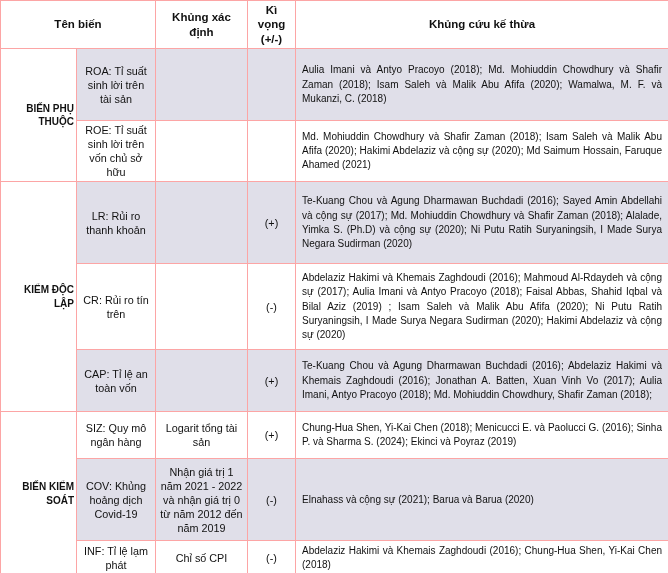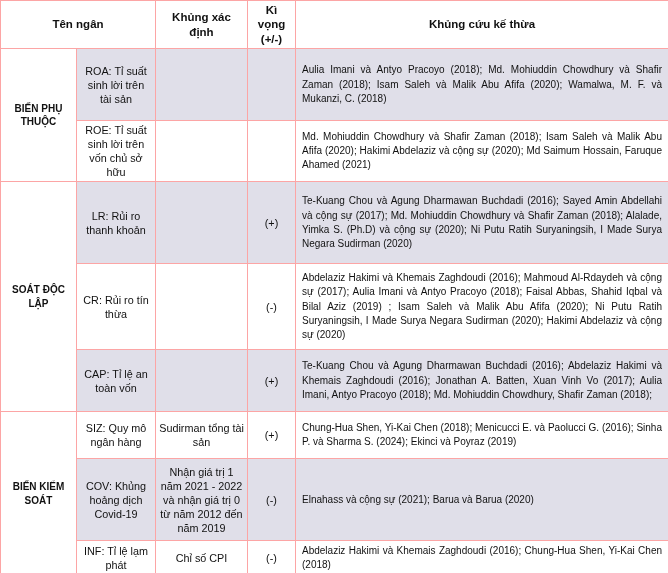--- a/index.html
+++ b/index.html
@@ -27,21 +27,21 @@
     font-weight: bold;
     font-size: 11.5px;
     text-align: center;
     padding: 2px 3px;
     background: #ffffff;
     line-height: 1.25;
   }
   td.group {
     font-weight: bold;
     font-size: 10px;
-    text-align: center;
+    text-align: right;
     background: #ffffff;
     padding: 1px 2px;
     line-height: 1.35;
     letter-spacing: 0px;
   }
   td.var {
     font-size: 10.8px;
     text-align: center;
     padding: 2px 4px;
     line-height: 1.3;
@@ -79,64 +79,64 @@
   <colgroup>
     <col style="width:76px">
     <col style="width:79px">
     <col style="width:92px">
     <col style="width:48px">
     <col style="width:373px">
   </colgroup>
 
   <tbody>
       <tr style="height:44px">
-    <th class="hdr" colspan="2">Tên ngân</th>
+    <th class="hdr" colspan="2">Tên biến</th>
     <th class="hdr">Khủng xác định</th>
     <th class="hdr">Kì vọng (+/-)</th>
     <th class="hdr">Khủng cứu kế thừa</th>
   </tr>
 
   <tr class="shade" style="height:72px">
     <td class="group" rowspan="2">BIẾN PHỤ THUỘC</td>
     <td class="var cell">ROA: Tỉ suất sinh lời trên tài sản</td>
     <td class="method cell"></td>
     <td class="exp cell"></td>
     <td class="studies cell">Aulia Imani và Antyo Pracoyo (2018); Md. Mohiuddin Chowdhury và Shafir Zaman (2018); Isam Saleh và Malik Abu Afifa (2020); Wamalwa, M. F. và Mukanzi, C. (2018)</td>
   </tr>
   <tr class="plain" style="height:58px">
     <td class="var cell">ROE: Tỉ suất sinh lời trên vốn chủ sở hữu</td>
     <td class="method cell"></td>
     <td class="exp cell"></td>
     <td class="studies cell">Md. Mohiuddin Chowdhury và Shafir Zaman (2018); Isam Saleh và Malik Abu Afifa (2020); Hakimi Abdelaziz và cộng sự (2020); Md Saimum Hossain, Faruque Ahamed (2021)</td>
   </tr>
 
   <tr class="shade" style="height:82px">
-    <td class="group" rowspan="3">SOÁT ĐỘC LẬP</td>
+    <td class="group" rowspan="3">KIỂM ĐỘC LẬP</td>
     <td class="var cell">LR: Rủi ro thanh khoản</td>
     <td class="method cell"></td>
     <td class="exp cell">(+)</td>
     <td class="studies cell">Te-Kuang Chou và Agung Dharmawan Buchdadi (2016); Sayed Amin Abdellahi và cộng sự (2017); Md. Mohiuddin Chowdhury và Shafir Zaman (2018); Alalade, Yimka S. (Ph.D) và cộng sự (2020); Ni Putu Ratih Suryaningsih, I Made Surya Negara Sudirman (2020)</td>
   </tr>
   <tr class="plain" style="height:86px">
-    <td class="var cell">CR: Rủi ro tín thừa</td>
+    <td class="var cell">CR: Rủi ro tín trên</td>
     <td class="method cell"></td>
     <td class="exp cell">(-)</td>
     <td class="studies cell">Abdelaziz Hakimi và Khemais Zaghdoudi (2016); Mahmoud Al-Rdaydeh và cộng sự (2017); Aulia Imani và Antyo Pracoyo (2018); Faisal Abbas, Shahid Iqbal và Bilal Aziz (2019) ; Isam Saleh và Malik Abu Afifa (2020); Ni Putu Ratih Suryaningsih, I Made Surya Negara Sudirman (2020); Hakimi Abdelaziz và cộng sự (2020)</td>
   </tr>
   <tr class="shade" style="height:62px">
     <td class="var cell">CAP: Tỉ lệ an toàn vốn</td>
     <td class="method cell"></td>
     <td class="exp cell">(+)</td>
     <td class="studies cell">Te-Kuang Chou và Agung Dharmawan Buchdadi (2016); Abdelaziz Hakimi và Khemais Zaghdoudi (2016); Jonathan A. Batten, Xuan Vinh Vo (2017); Aulia Imani, Antyo Pracoyo (2018); Md. Mohiuddin Chowdhury, Shafir Zaman (2018);</td>
   </tr>
 
   <tr class="plain" style="height:47px">
     <td class="group" rowspan="3">BIẾN KIỂM SOÁT</td>
     <td class="var cell">SIZ: Quy mô ngân hàng</td>
-    <td class="method cell">Sudirman tổng tài sản</td>
+    <td class="method cell">Logarit tổng tài sản</td>
     <td class="exp cell">(+)</td>
     <td class="studies cell">Chung-Hua Shen, Yi-Kai Chen (2018); Menicucci E. và Paolucci G. (2016); Sinha P. và Sharma S. (2024); Ekinci và Poyraz (2019)</td>
   </tr>
   <tr class="shade" style="height:82px">
     <td class="var cell">COV: Khủng hoảng dịch Covid-19</td>
     <td class="method cell">Nhận giá trị 1 năm 2021 - 2022 và nhận giá trị 0 từ năm 2012 đến năm 2019</td>
     <td class="exp cell">(-)</td>
     <td class="studies cell">Elnahass và cộng sự (2021); Barua và Barua (2020)</td>
   </tr>
   <tr class="plain" style="height:33px">

